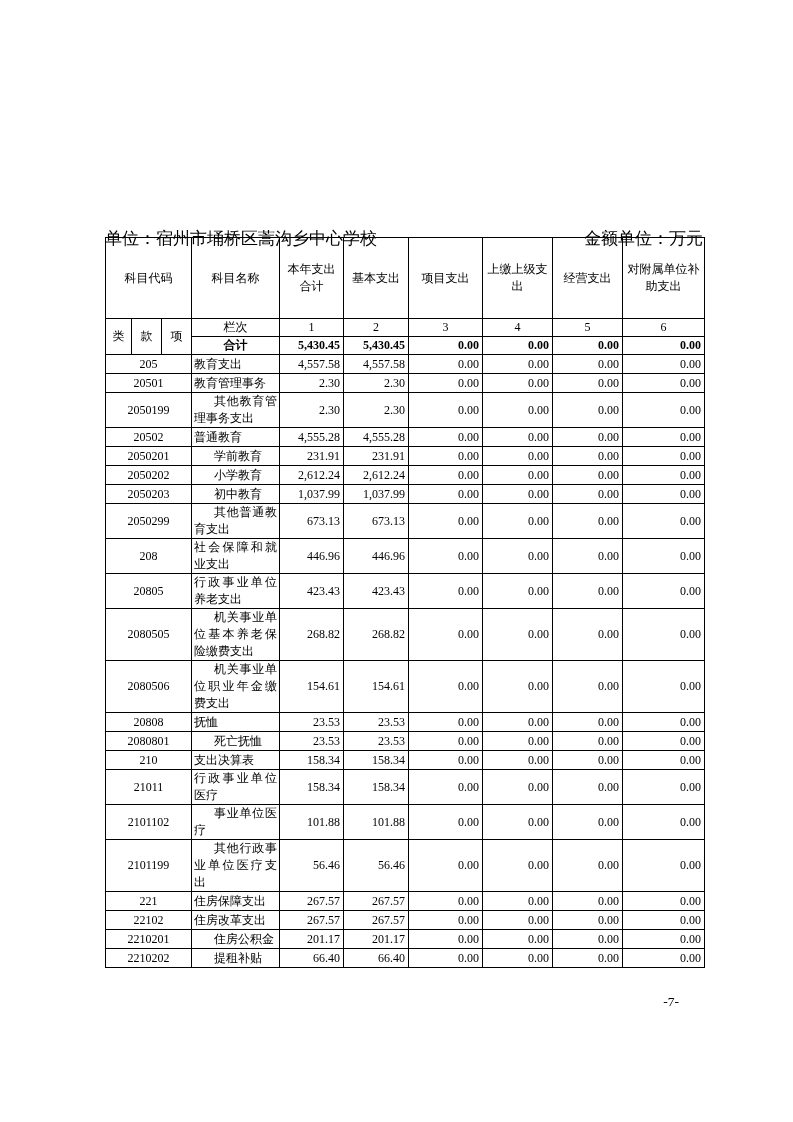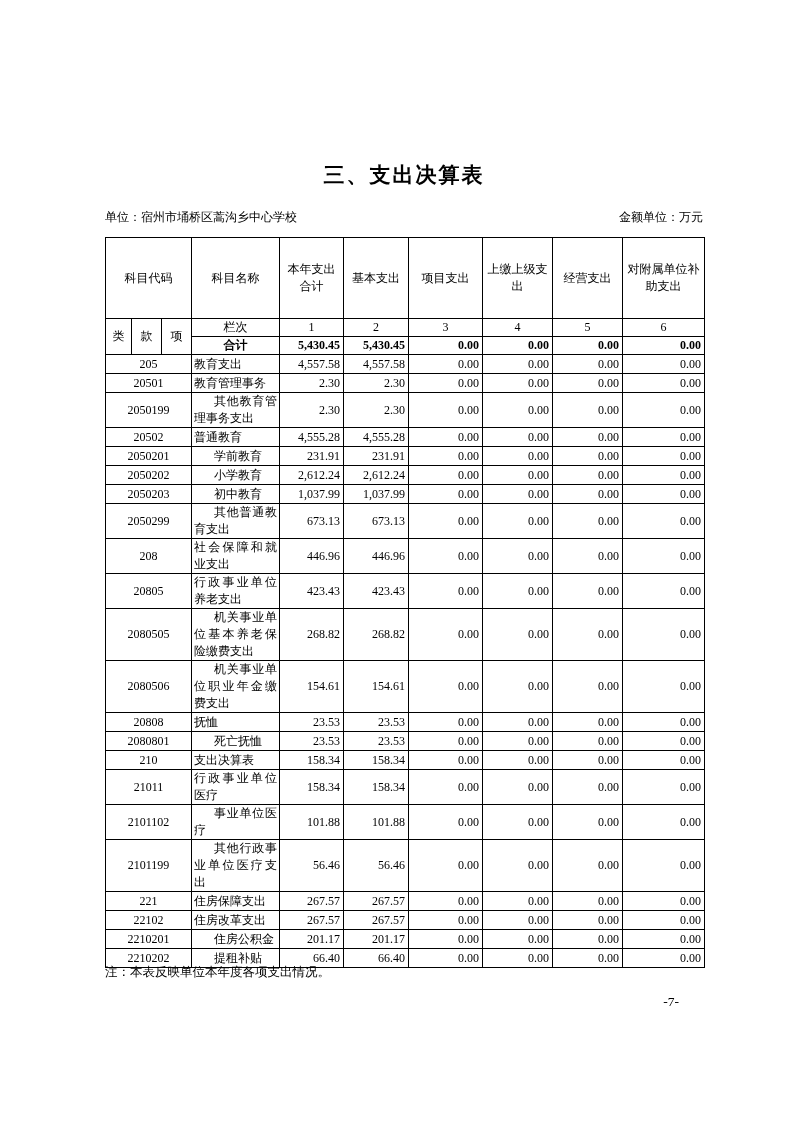--- a/index.html
+++ b/index.html
@@ -31,26 +31,26 @@
   .form-code-line {
     position: absolute;
     top: 197px;
     left: 105px;
     width: 598px;
     text-align: right;
     font-size: 12.5px;
   }
   .meta-line {
     position: absolute;
-    top: 209px;
+    top: 227px;
     left: 105px;
     width: 598px;
     display: flex;
     justify-content: space-between;
-    font-size: 12px;
+    font-size: 17px;
   }
   table.fin-table {
     position: absolute;
     top: 237px;
     left: 105px;
     width: 599px;
     border-collapse: collapse;
     table-layout: fixed;
     font-size: 12px;
   }
@@ -92,21 +92,20 @@
     top: 994px;
     right: 114px;
     font-size: 13.5px;
   }
 </style>
 </head>
 <body>
 
 <div class="page">
 
-  <h1 class="doc-title">三、支出决算表</h1>
 
 
   <div class="meta-line">
     <span>单位：宿州市埇桥区蒿沟乡中心学校</span>
     <span>金额单位：万元</span>
   </div>
 
   <table class="fin-table">
     <colgroup>
       <col style="width:26px">
@@ -370,17 +369,16 @@
           <td class="num">66.40</td>
           <td class="num">66.40</td>
           <td class="num">0.00</td>
           <td class="num">0.00</td>
           <td class="num">0.00</td>
           <td class="num">0.00</td>
         </tr>
       </tbody>
   </table>
 
-  <div class="note-line">注：本表反映单位本年度各项支出情况。</div>
 
   <div class="page-number">-7-</div>
 
 </div>
 
 </body></html>

